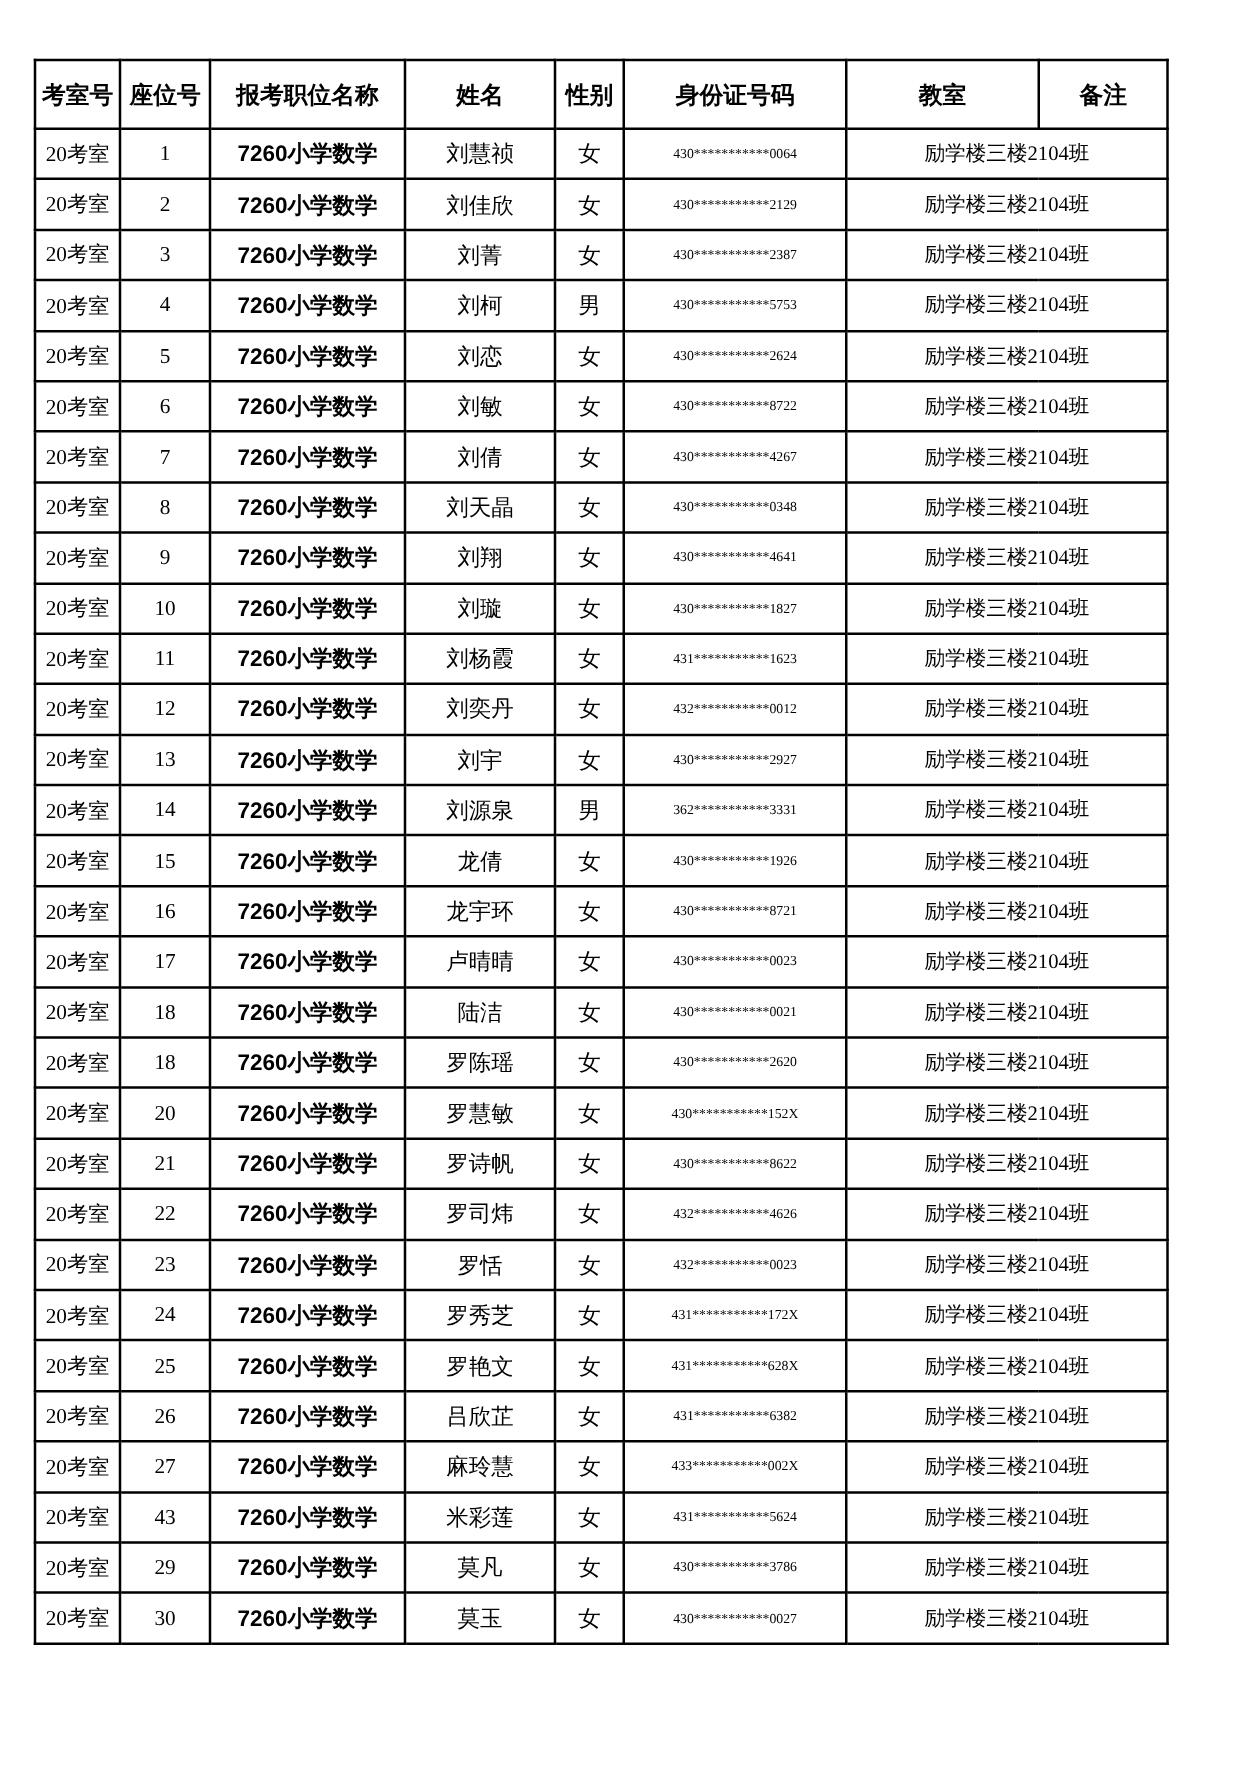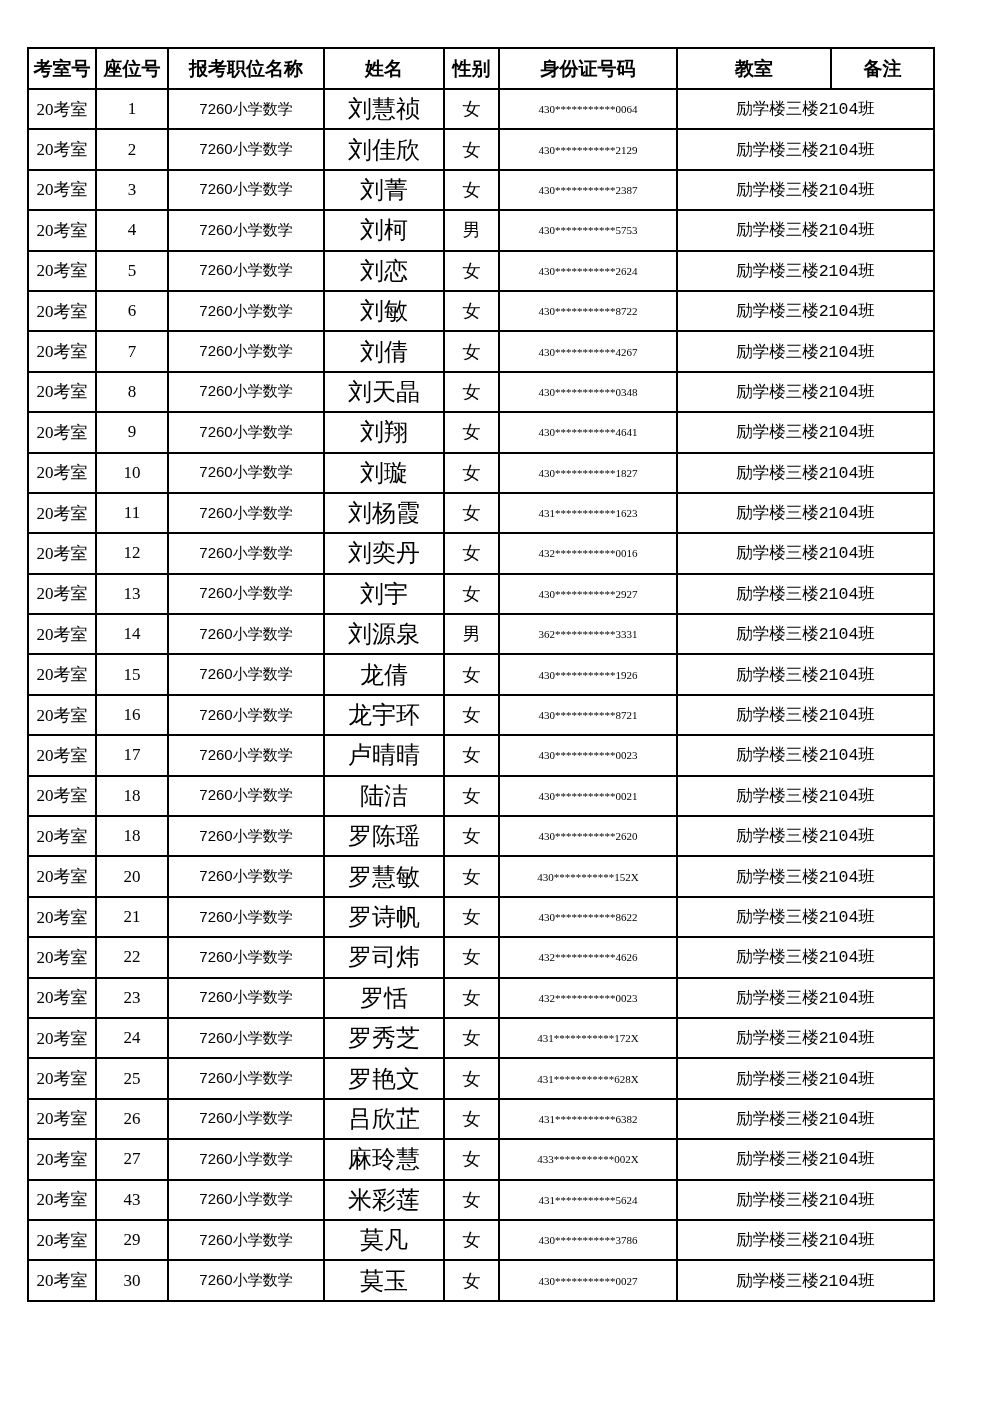--- a/index.html
+++ b/index.html
@@ -26,59 +26,59 @@
   table.roster td {
     border: 2px solid #000000;
     padding: 0 2px;
     text-align: center;
     vertical-align: middle;
     overflow: hidden;
     white-space: nowrap;
     color: #000000;
   }
   table.roster thead tr {
-    height: 41px;
+    height: 55px;
   }
   table.roster tbody tr {
     height: 40.4px;
   }
   table.roster th {
     font-family: "Liberation Sans", "DejaVu Sans", sans-serif;
     font-weight: bold;
     font-size: 19px;
   }
   td.cell-room {
     font-family: "Liberation Serif", "DejaVu Serif", serif;
     font-size: 17px;
     margin-top: 44px;
   }
   td.cell-seat {
     font-family: "Liberation Serif", "DejaVu Serif", serif;
     font-size: 17px;
   }
   td.cell-position {
     font-family: "Liberation Sans", "DejaVu Sans", sans-serif;
-    font-weight: normal;
-    font-size: 15px;
+    font-weight: bold;
+    font-size: 18px;
   }
   td.cell-name {
     font-family: "Liberation Serif", "DejaVu Serif", serif;
-    font-size: 24px;
+    font-size: 18px;
   }
   td.cell-gender {
     font-family: "Liberation Serif", "DejaVu Serif", serif;
     font-size: 18px;
   }
   td.cell-id {
     font-family: "Liberation Serif", "DejaVu Serif", serif;
     font-size: 11px;
     letter-spacing: 0px;
   }
   td.cell-classroom {
-    font-family: Liberation Mono, monospace;
+    font-family: Liberation Serif, serif;
     font-size: 16.5px;
     text-align: left;
     padding-left: 4px;
     margin-top: 14px;
   }
 </style>
 </head>
 <body>
 
 <div class="page">
@@ -204,21 +204,21 @@
           <td class="cell-gender">女</td>
           <td class="cell-id">431***********1623</td>
           <td class="cell-classroom" colspan="2">励学楼三楼2104班</td>
         </tr>
         <tr>
           <td class="cell-room">20考室</td>
           <td class="cell-seat">12</td>
           <td class="cell-position">7260小学数学</td>
           <td class="cell-name">刘奕丹</td>
           <td class="cell-gender">女</td>
-          <td class="cell-id">432***********0016</td>
+          <td class="cell-id">432***********0012</td>
           <td class="cell-classroom" colspan="2">励学楼三楼2104班</td>
         </tr>
         <tr>
           <td class="cell-room">20考室</td>
           <td class="cell-seat">13</td>
           <td class="cell-position">7260小学数学</td>
           <td class="cell-name">刘宇</td>
           <td class="cell-gender">女</td>
           <td class="cell-id">430***********2927</td>
           <td class="cell-classroom" colspan="2">励学楼三楼2104班</td>

